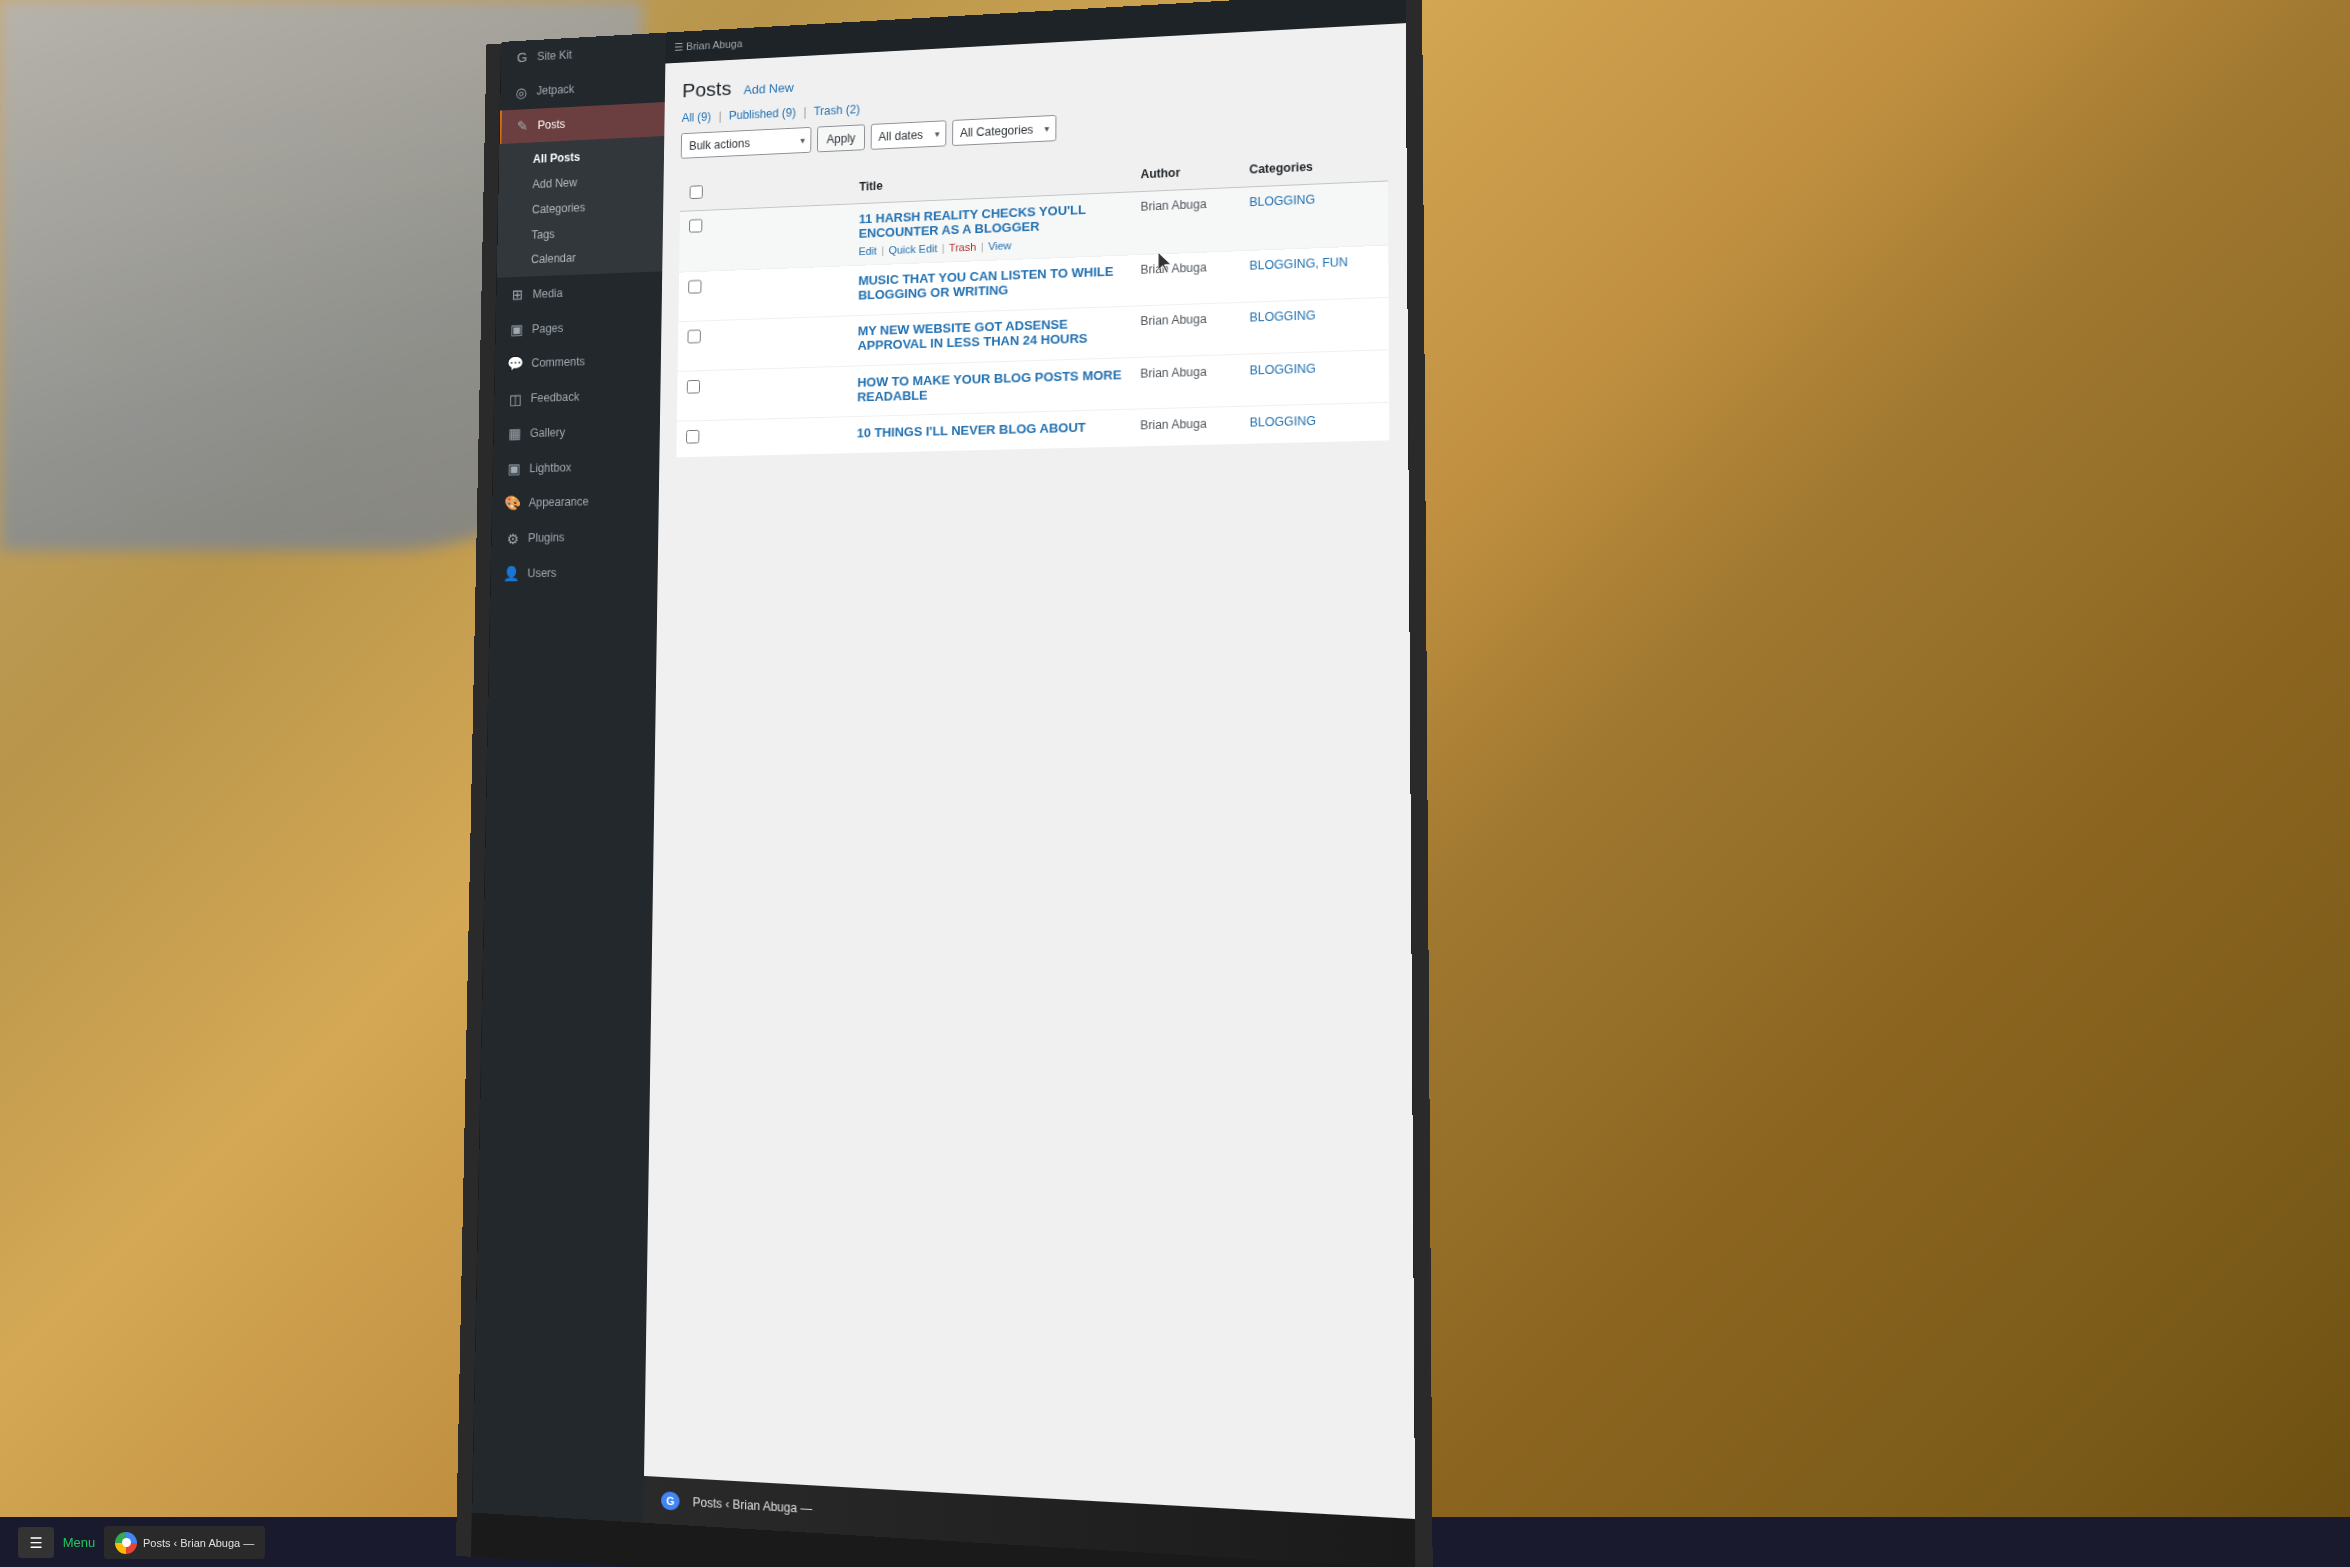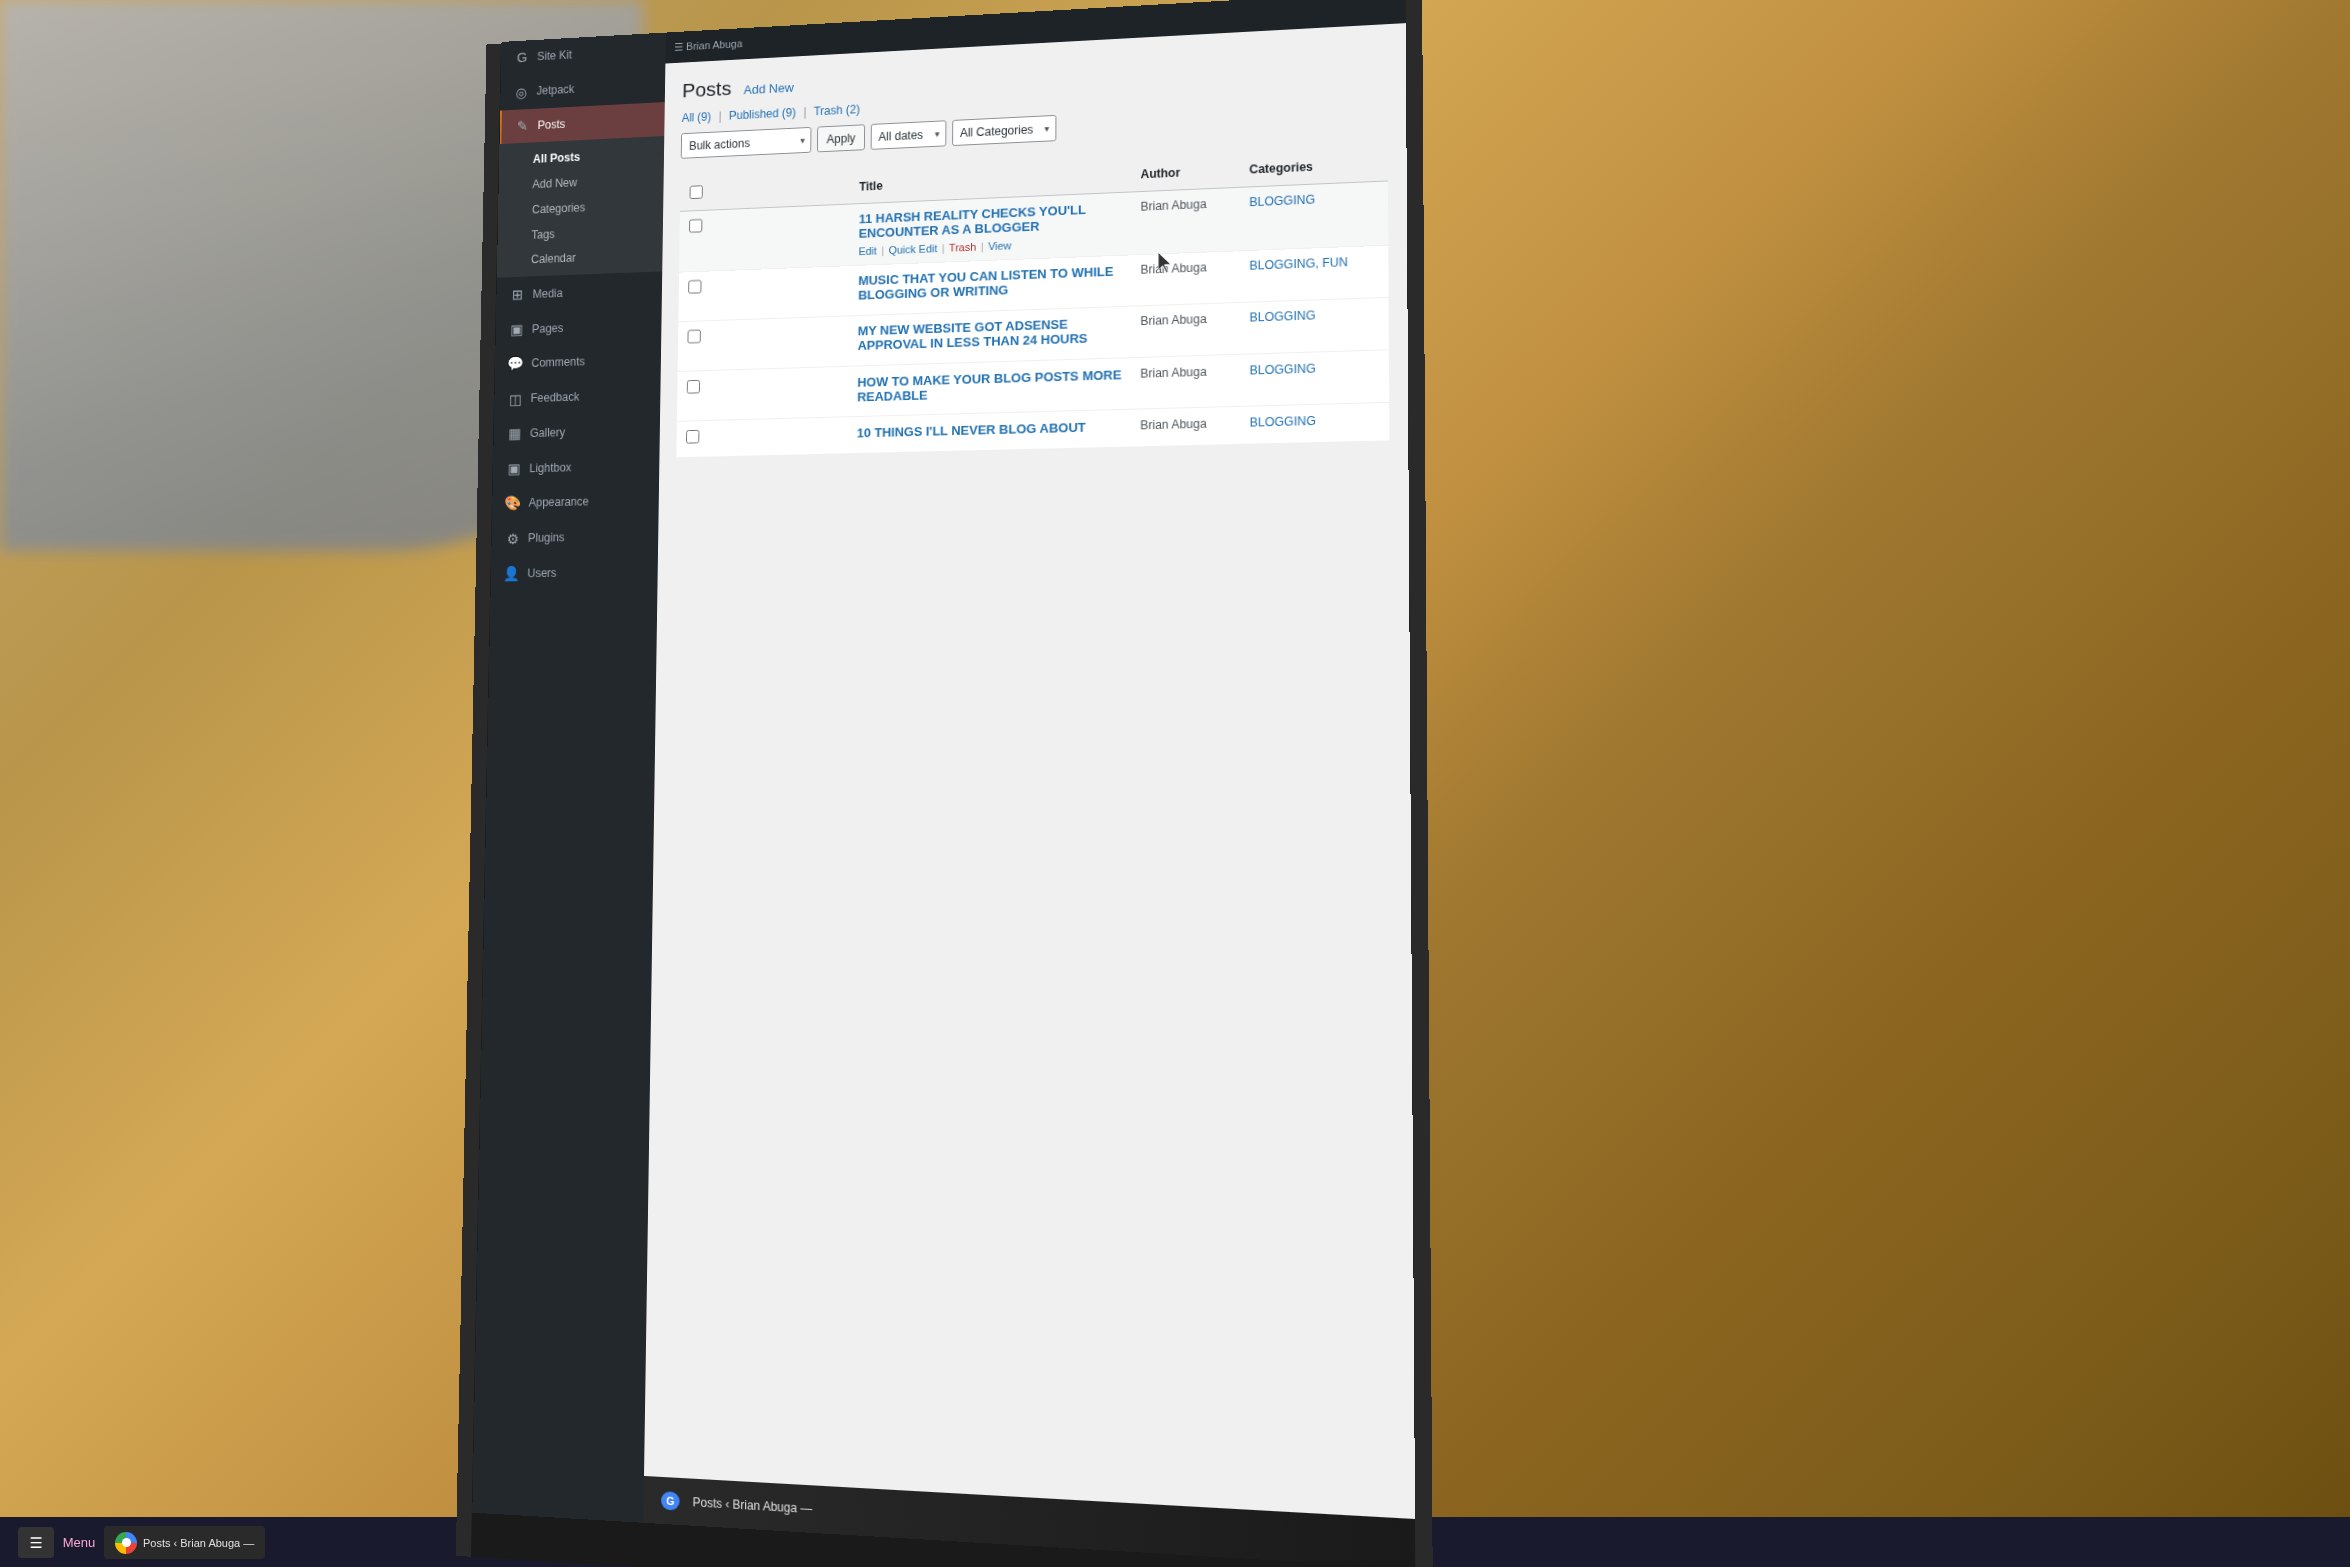--- a/index.html
+++ b/index.html
@@ -594,21 +594,21 @@
   <div style="position:absolute; top:253px; left:689px; z-index:50; pointer-events:none;">
     <svg width="18.4" height="22" viewBox="0 0 20 24">
       <polygon points="0,0 0,20 5,15 9,23 11,22 7,14 14,14" fill="#333" stroke="#fff" stroke-width="1"></polygon>
     </svg>
   </div>
 
 </div>
 
 <div style="position:absolute; bottom:0; left:0; width:100%; height:51px; background:#1a1a2e; z-index:5; display:flex; align-items:center; padding:0 18.4px; gap:9.2px;">
   <div style="color:#fff; font-size:14.7px; padding:7.3px 11px; background:#333; border-radius:3.7px; cursor:pointer;">☰</div>
-  <span style="color:#f9a8d4; font-size:13px;">Menu</span>
+  <span style="color:#22c55e; font-size:13px;">Menu</span>
   <div style="display:flex; align-items:center; gap:5.5px; background:#2a2a2a; padding:5.5px 11px; border-radius:3.7px;">
     <div style="width:22px; height:22px; border-radius:50%; background:conic-gradient(#4285f4 0deg 90deg, #ea4335 90deg 180deg, #fbbc05 180deg 270deg, #34a853 270deg 360deg); display:flex; align-items:center; justify-content:center;">
       <div style="width:9.2px; height:9.2px; border-radius:50%; background:#fff;"></div>
     </div>
     <span style="color:#e0e0e0; font-size:11px;">Posts ‹ Brian Abuga —</span>
   </div>
 </div>
 
 
 </body></html>

